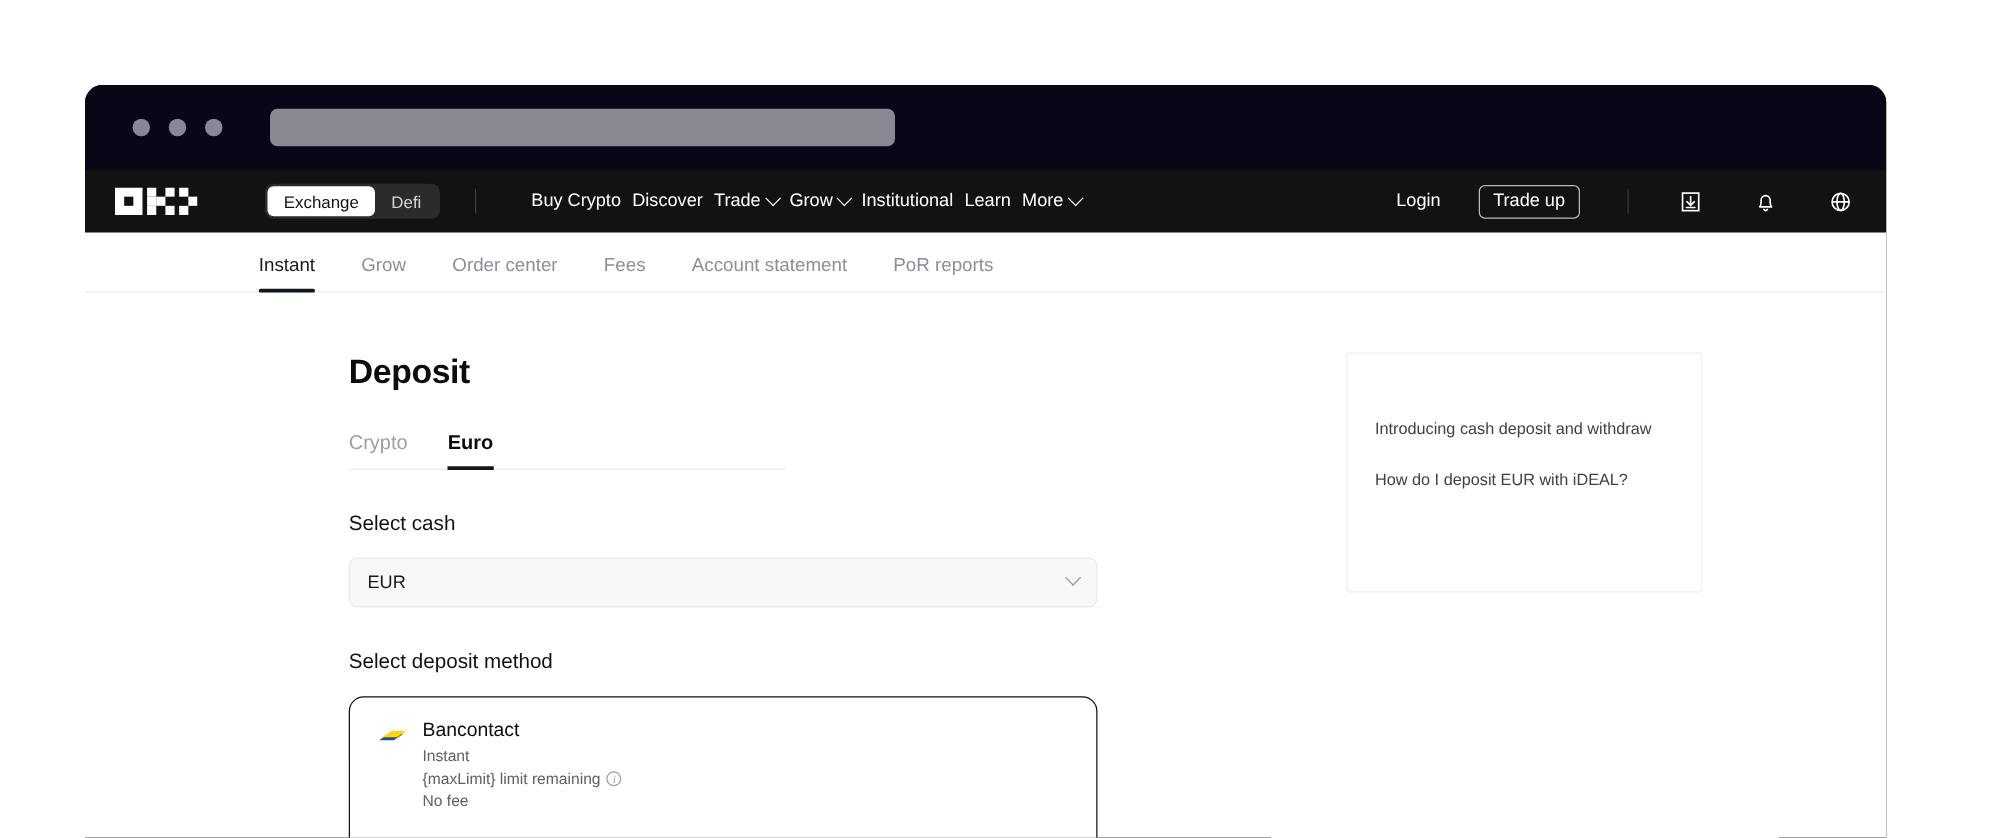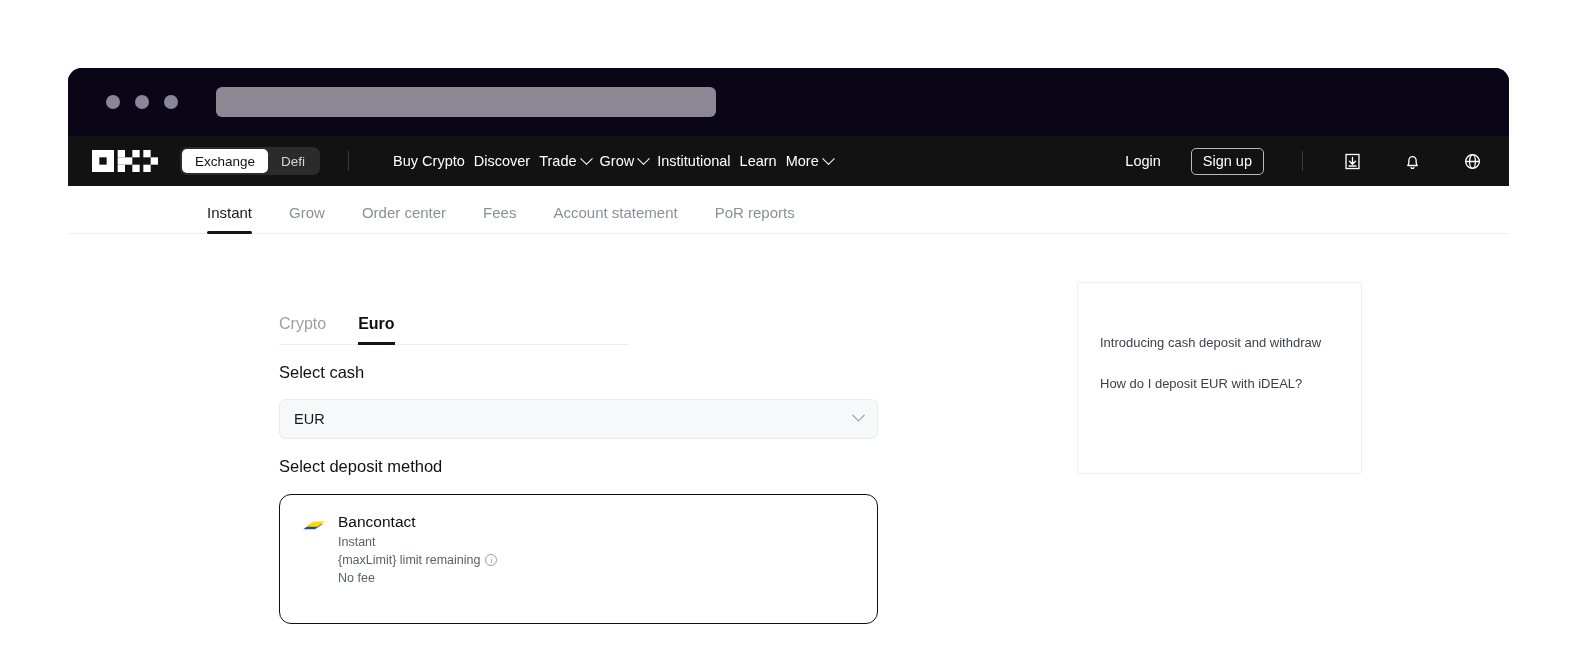--- a/index.html
+++ b/index.html
@@ -65,20 +65,21 @@
 
   
   #mode-toggle {
     display: flex;
     align-items: center;
     background: #2b2b2b;
     border-radius: 7px;
     height: 28px;
     padding: 2px;
     margin-right: 10px;
+    margin-left: 32px;
   }
   #mode-toggle .seg {
     height: 24px;
     padding: 0 13px;
     display: flex;
     align-items: center;
     font-size: 13.5px;
     border-radius: 5px;
     color: #d6d6d6;
     white-space: nowrap;
@@ -224,21 +225,21 @@
     content: "";
     position: absolute;
     left: 0; right: 0; bottom: -1px;
     height: 3px;
     background: #13161c;
   }
 
   .field-label {
     font-size: 16.5px;
     color: #111111;
-    margin-top: 18px;
+    margin-top: 34px;
   }
 
   #cash-select {
     margin-top: 17px;
     width: 599px;
     height: 40px;
     background: #f7f8f9;
     border: 1px solid #e8eaec;
     border-radius: 7px;
     display: flex;
@@ -382,21 +383,21 @@
         <span>Learn</span>
       </div>
       <div class="nav-item">
         <span>More</span>
         <i class="caret"></i>
       </div>
     </div>
 
     <div id="nav-right">
       <span id="login-link">Login</span>
-      <button id="signup-button">Sign up</button>
+      <button id="signup-button">Trade up</button>
 
       <div class="nav-divider" style="margin:0 0 0 22px;"></div>
 
       <div class="icon-btn">
         <svg width="19" height="19" viewBox="0 0 20 20" fill="none" stroke="#ffffff" stroke-width="1.4">
           <rect x="3.2" y="2.6" width="13.6" height="14.8"></rect>
           <path d="M10 5.6 V12.6 M6.9 9.8 L10 12.9 L13.1 9.8" stroke-linecap="round" stroke-linejoin="round"></path>
           <path d="M6.4 14.7 H13.6" stroke-linecap="round"></path>
         </svg>
       </div>
@@ -426,20 +427,21 @@
       <div class="subtab">Order center</div>
       <div class="subtab">Fees</div>
       <div class="subtab">Account statement</div>
       <div class="subtab">PoR reports</div>
     </div>
 
     <div id="content">
 
       <div id="main-col">
 
+        <h1 id="page-title">Deposit</h1>
 
         <div id="asset-tabs">
           <div class="asset-tab">Crypto</div>
           <div class="asset-tab active">Euro</div>
         </div>
 
         <div class="field-label">Select cash</div>
 
         <div id="cash-select" title="Select currency">
           <span>EUR</span>

